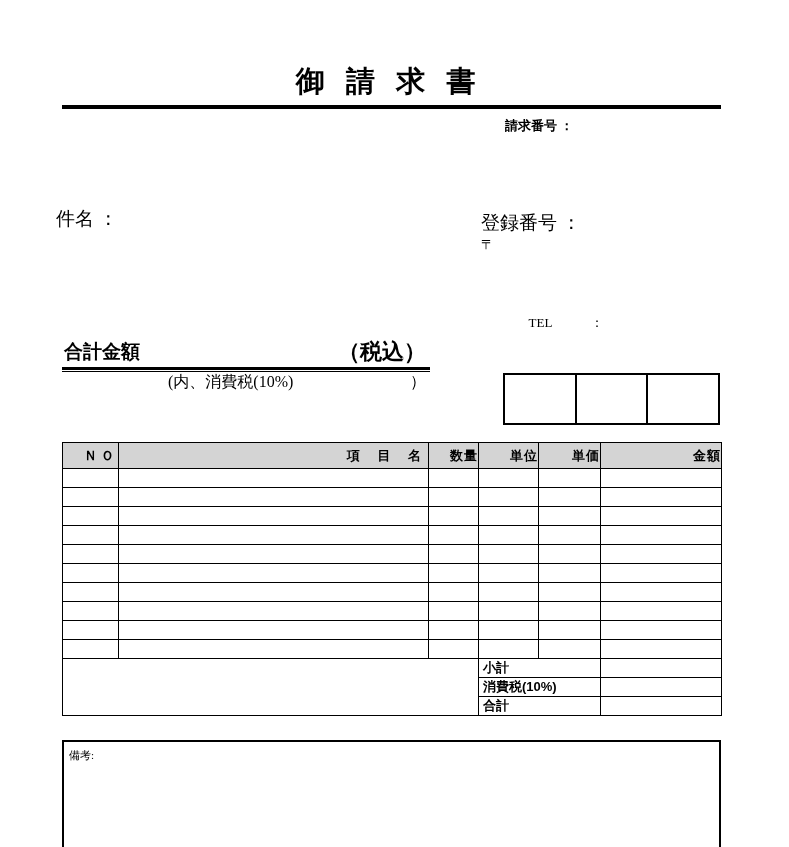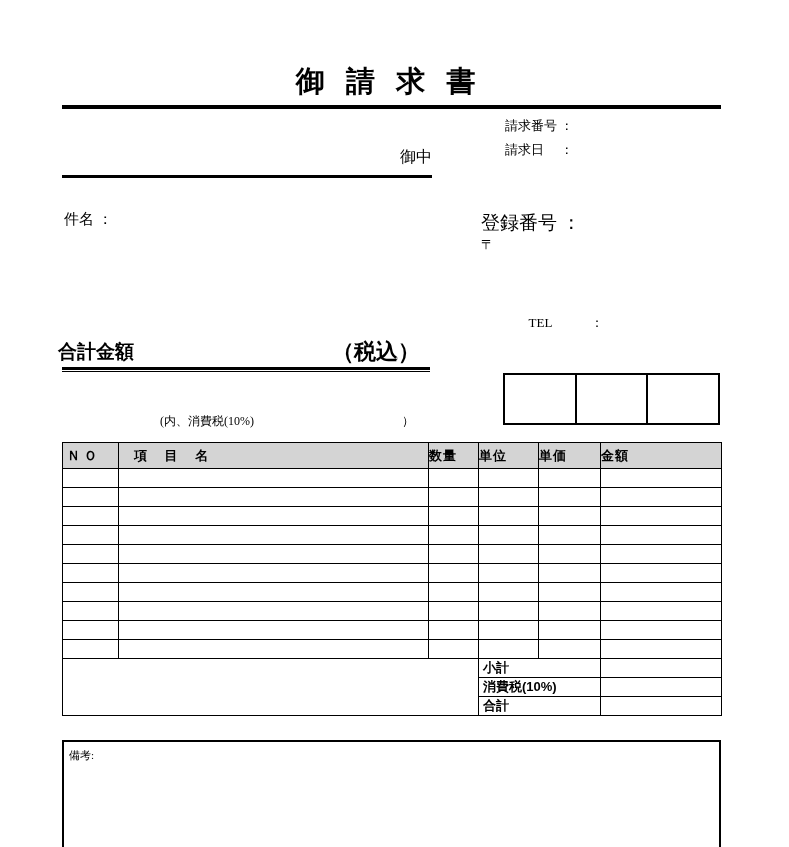--- a/index.html
+++ b/index.html
@@ -52,20 +52,21 @@
   }
 
   
   .meta-block {
     position: absolute;
     left: 505px;
     top: 114px;
     width: 230px;
     font-size: 13px;
     line-height: 24px;
+    font-weight: bold;
   }
   .meta-row {
     display: block;
     white-space: pre;
   }
 
   
   .customer-area {
     position: absolute;
     left: 62px;
@@ -85,23 +86,23 @@
     left: 0;
     bottom: 0;
     width: 370px;
     height: 3px;
     background: #000000;
   }
 
   
   .subject {
     position: absolute;
-    left: 64px;
+    left: 56px;
     top: 210px;
-    font-size: 15px;
+    font-size: 19px;
     line-height: 18px;
     white-space: pre;
   }
 
   
   .issuer-reg {
     position: absolute;
     left: 481px;
     top: 212px;
     font-size: 19px;
@@ -152,21 +153,21 @@
   .stamp-cell {
     flex: 1 1 0;
     border-right: 2px solid #000000;
     box-sizing: border-box;
   }
   .stamp-cell:last-child { border-right: none; }
 
   
   .total-area {
     position: absolute;
-    left: 52px;
+    left: 58px;
     top: 340px;
     width: 368px;
   }
   .total-line {
     position: relative;
     height: 26px;
   }
   .total-label {
     position: absolute;
     left: 6px;
@@ -190,27 +191,26 @@
     left: 62px;
     top: 367px;
     width: 368px;
     height: 5px;
     border-top: 3px solid #000000;
     border-bottom: 1px solid #000000;
     box-sizing: border-box;
   }
   .tax-note {
     position: absolute;
-    left: 54px;
+    left: 62px;
     top: 374px;
     width: 368px;
     height: 16px;
-    font-size: 12px;
+    font-size: 16px;
     line-height: 16px;
-    margin-top: 39px;
   }
   .tax-note-open {
     position: absolute;
     left: 106px;
     top: 0;
     white-space: pre;
   }
   .tax-note-close {
     position: absolute;
     left: 348px;
@@ -233,21 +233,21 @@
     padding: 0;
     height: 19px;
     box-sizing: border-box;
   }
   .items-table thead th {
     background: #d4d4d4;
     font-family: "Liberation Sans", "DejaVu Sans", sans-serif;
     font-weight: bold;
     font-size: 13px;
     height: 26px;
-    text-align: left;
+    text-align: right;
     letter-spacing: 1px;
     margin-top: 36px;
   }
   .items-table th.col-no { letter-spacing: 4px; text-indent: 4px; }
   .items-table th.col-item { letter-spacing: 7px; text-indent: 7px; padding-left: 8px; }
 
   .items-table tbody td { background: #ffffff; }
 
   .sum-label {
     background: #d4d4d4;
@@ -284,27 +284,22 @@
 </head>
 <body>
 
 <div class="page">
 
   <div class="doc-title">御 請 求 書</div>
   <div class="title-rule"></div>
 
   <div class="meta-block">
     <span class="meta-row">請求番号 ：</span>
-    <span class="meta-row">請求日　 ：</span>
-  </div>
-
-  <div class="customer-area">
-    <span class="customer-honorific">御中</span>
-    <div class="customer-rule"></div>
-  </div>
+  </div>
+
 
   <div class="subject">件名 ：</div>
 
   <div class="issuer-reg">登録番号 ：</div>
   <div class="issuer-zip">〒</div>
 
   <div class="issuer-contacts">
     <span class="contact-row">
       <span class="contact-label">TEL</span><span class="contact-colon">：</span>
     </span>

